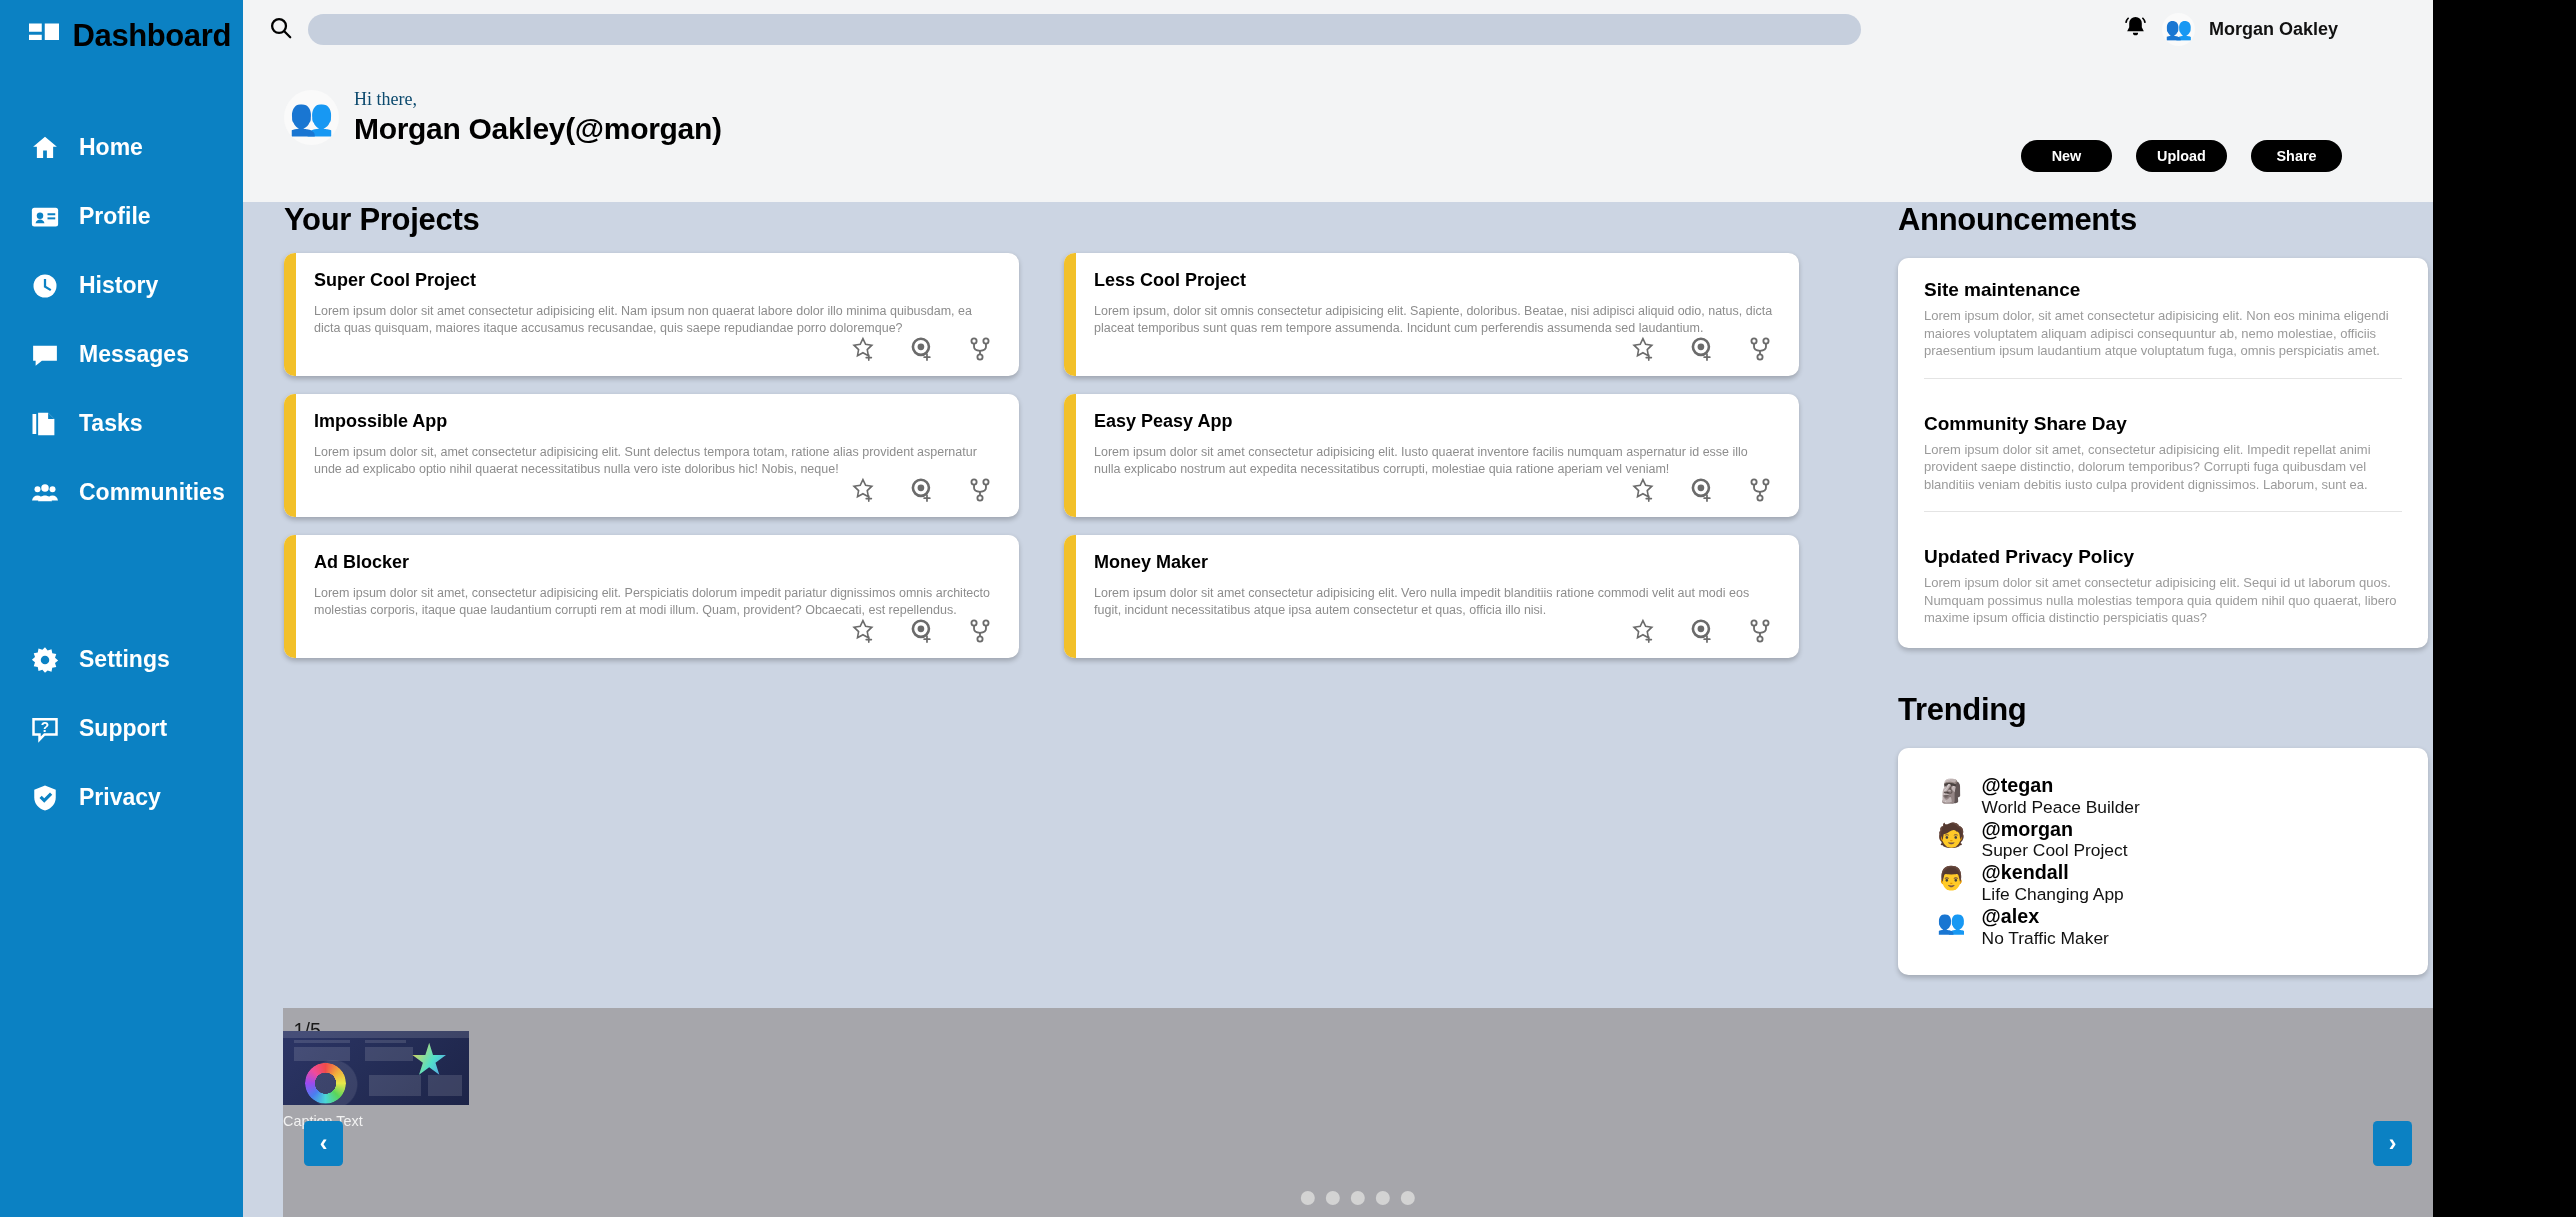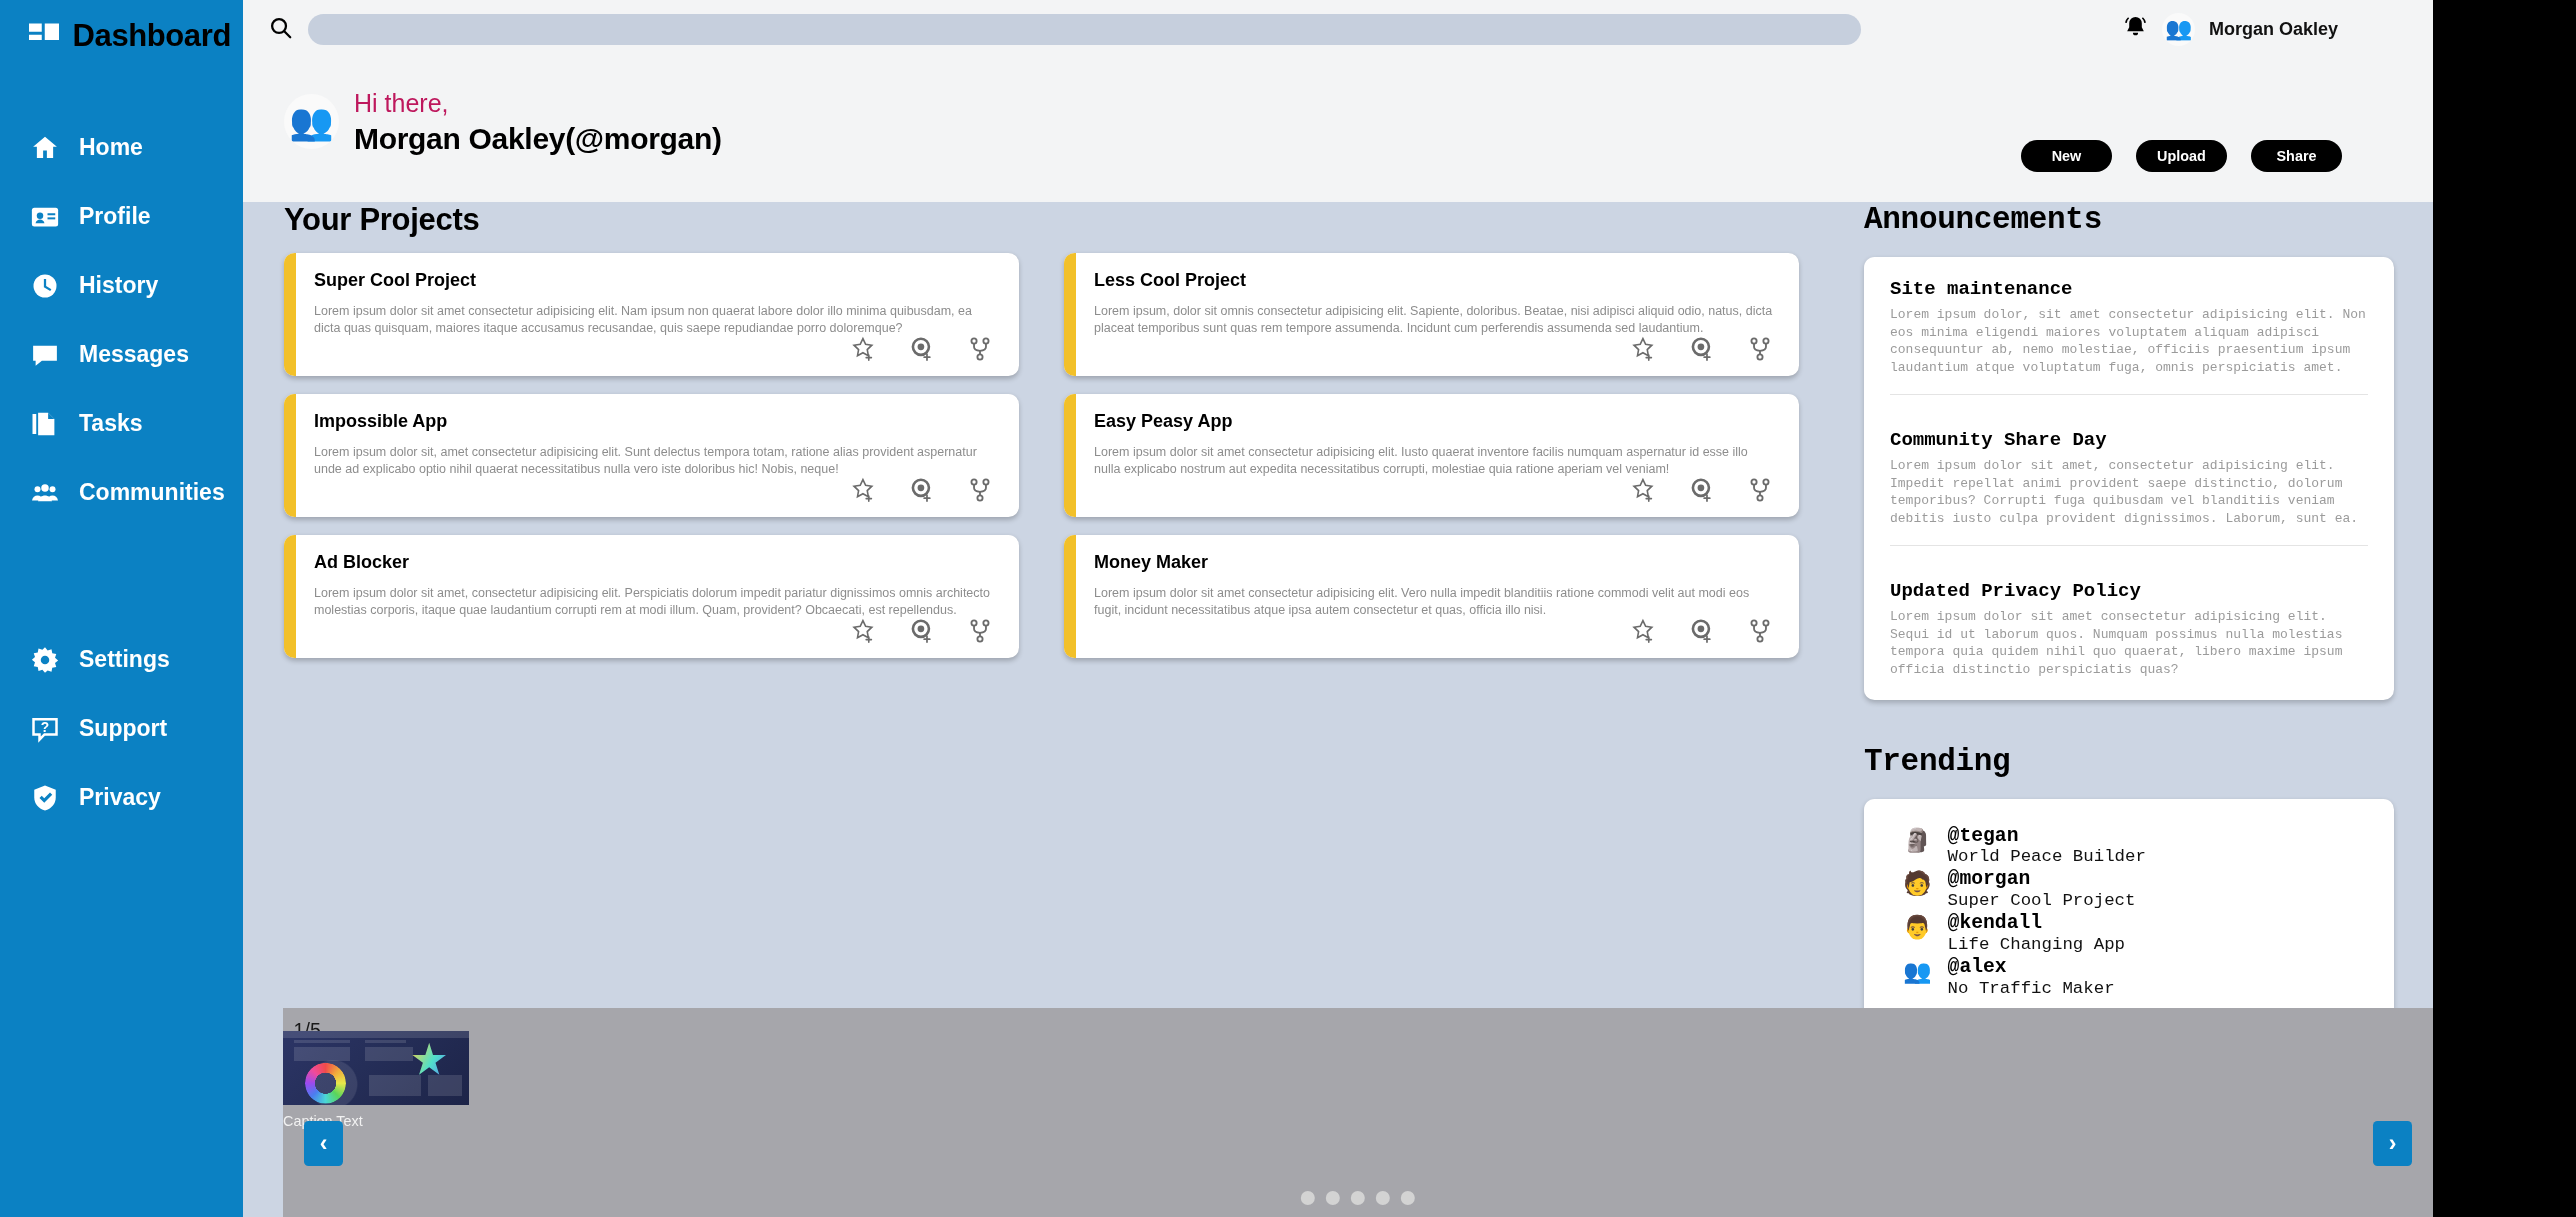--- a/index.html
+++ b/index.html
@@ -74,21 +74,21 @@
   }
   #greet-left {
     position: absolute; left: 41px; top: 29px;
     display: flex; align-items: center; gap: 15px;
   }
   .avatar-lg {
     width: 55px; height: 55px; border-radius: 50%;
     background: #fafafa; display: flex; align-items: center; justify-content: center;
     font-size: 36px; line-height: 1; overflow: hidden;
   }
-  #greet-hi { font-size: 25px; color: #be185d; line-height: 1.35; }
+  #greet-hi { font-size: 18px; color: #0c4a6e; line-height: 1.35; font-family: Liberation Serif, serif; }
   #greet-name { font-size: 30px; font-weight: bold; color: #000; line-height: 1.2; letter-spacing: -0.3px; }
   #greet-actions {
     position: absolute; right: 91px; top: 82px;
     display: flex; gap: 24px;
   }
   .pill-btn {
     width: 91px; height: 32px; border-radius: 16px;
     background: #000000; color: #fff; border: none;
     font-size: 14.4px; font-weight: bold; cursor: pointer;
     font-family: "Liberation Sans", sans-serif;
@@ -122,21 +122,21 @@
   .card-body { padding: 16.7px 24px 0 30px; }
   .card-title { font-size: 18px; font-weight: bold; color: #000; margin-bottom: 12px; }
   .card-desc { font-size: 12.5px; color: #8d8d8d; line-height: 1.42; }
   .card-icons {
     position: absolute; right: 26px; bottom: 10.6px;
     display: flex; gap: 32px; align-items: center;
   }
   .card-icons .ico { cursor: pointer; }
 
   
-  #right-rail { position: absolute; left: 1621px; top: 0; width: 530px; font-family: Liberation Mono, monospace; }
+  #right-rail { position: absolute; left: 1655px; top: 0; width: 530px; }
   .rail-panel {
     background: #fff; border-radius: 10.6px;
     box-shadow: 0 2.3px 5.3px rgba(0,0,0,0.2);
     padding: 21px 26px;
     margin-top: 20px;
   }
   .ann-item + .ann-item { border-top: 1.5px solid #e4e4e4; margin-top: 18px; padding-top: 34px; }
   .ann-title { font-size: 19px; font-weight: bold; color: #000; margin-bottom: 6px; }
   .ann-body { font-size: 13px; color: #9b9b9b; line-height: 1.35; }
   #trending-title { margin-top: 44px; }

